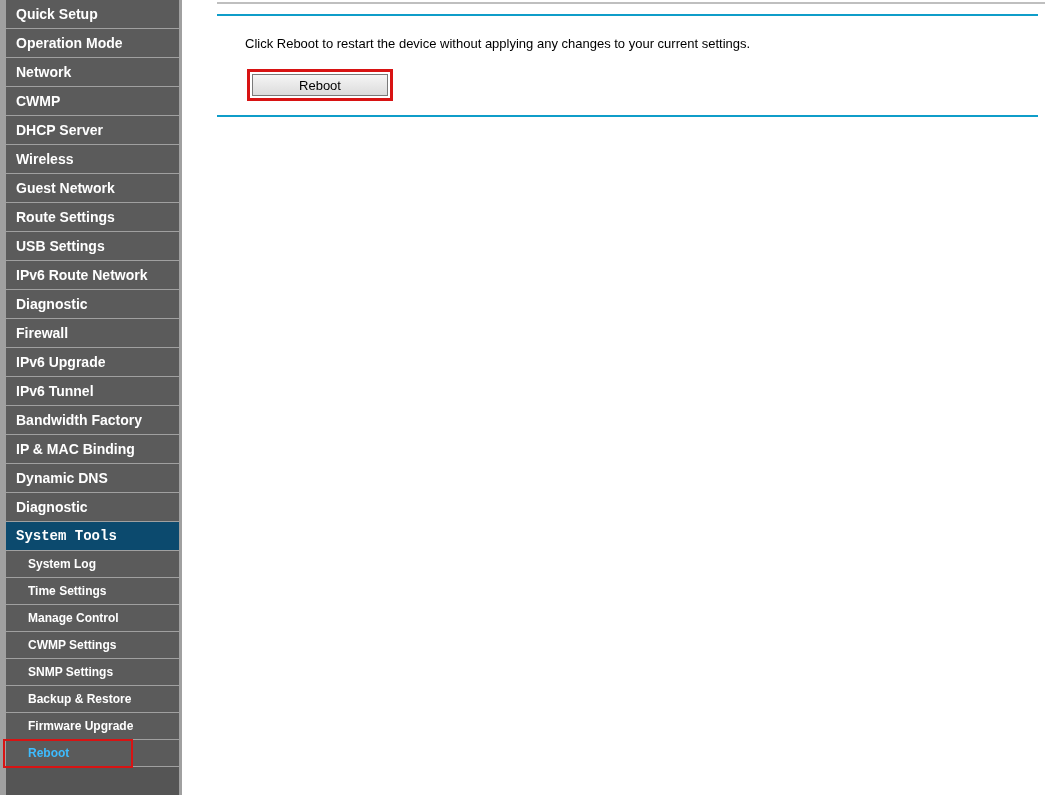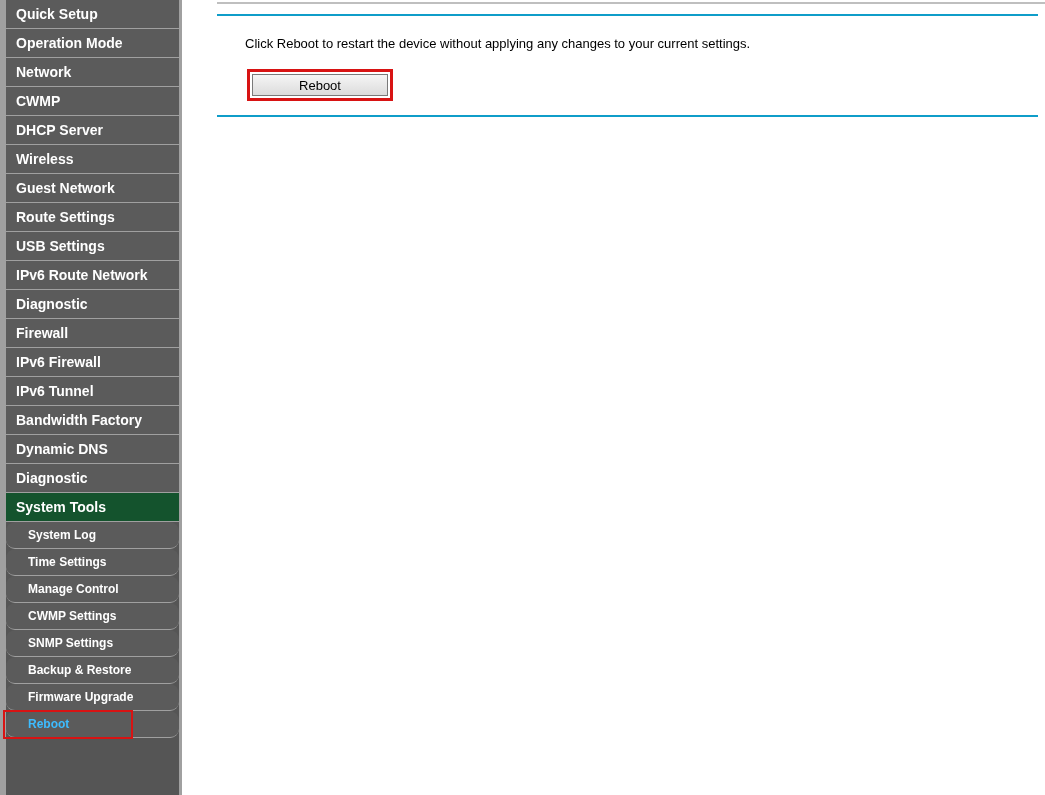--- a/index.html
+++ b/index.html
@@ -27,33 +27,33 @@
       padding: 6px 10px;
       color: #ffffff;
       font-size: 14px;
       font-weight: bold;
       border-bottom: 1px solid #a0a0a0;
       cursor: pointer;
       background: #5b5b5b;
       white-space: nowrap;
     }
     .menu-item.active {
-      background: #14532d;
+      background: #0c4a6e;
+      font-family: Liberation Mono, monospace;
     }
     .submenu-item {
       display: block;
       padding: 6px 10px 6px 22px;
       color: #ffffff;
       font-size: 12px;
       font-weight: bold;
       border-bottom: 1px solid #a0a0a0;
       cursor: pointer;
       background: #5b5b5b;
       white-space: nowrap;
-      border-radius: 9px;
     }
     .submenu-item.selected {
       color: #3dbcff;
     }
     .highlight-box {
       position: relative;
     }
     .highlight-box::after {
       content: "";
       position: absolute;
@@ -116,23 +116,24 @@
     <a class="menu-item">Network</a>
     <a class="menu-item">CWMP</a>
     <a class="menu-item">DHCP Server</a>
     <a class="menu-item">Wireless</a>
     <a class="menu-item">Guest Network</a>
     <a class="menu-item">Route Settings</a>
     <a class="menu-item">USB Settings</a>
     <a class="menu-item">IPv6 Route Network</a>
     <a class="menu-item">Diagnostic</a>
     <a class="menu-item">Firewall</a>
-    <a class="menu-item">IPv6 Firewall</a>
+    <a class="menu-item">IPv6 Upgrade</a>
     <a class="menu-item">IPv6 Tunnel</a>
     <a class="menu-item">Bandwidth Factory</a>
+    <a class="menu-item">IP &amp; MAC Binding</a>
     <a class="menu-item">Dynamic DNS</a>
     <a class="menu-item">Diagnostic</a>
     <a class="menu-item active">System Tools</a>
 
     <a class="submenu-item">System Log</a>
     <a class="submenu-item">Time Settings</a>
     <a class="submenu-item">Manage Control</a>
     <a class="submenu-item">CWMP Settings</a>
     <a class="submenu-item">SNMP Settings</a>
     <a class="submenu-item">Backup &amp; Restore</a>

